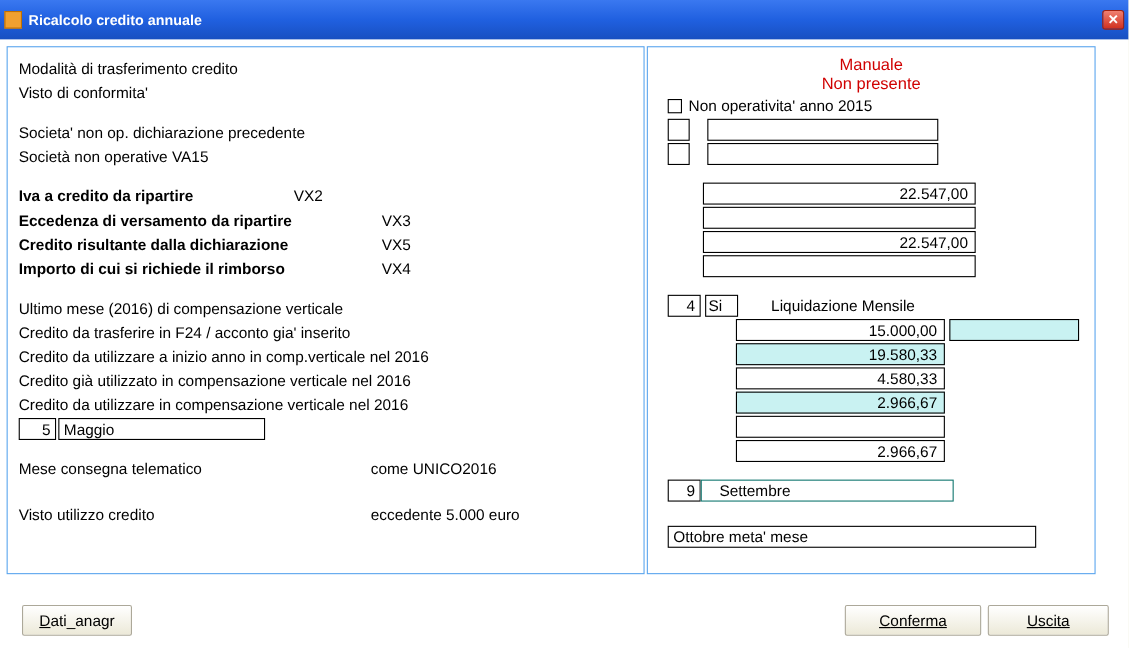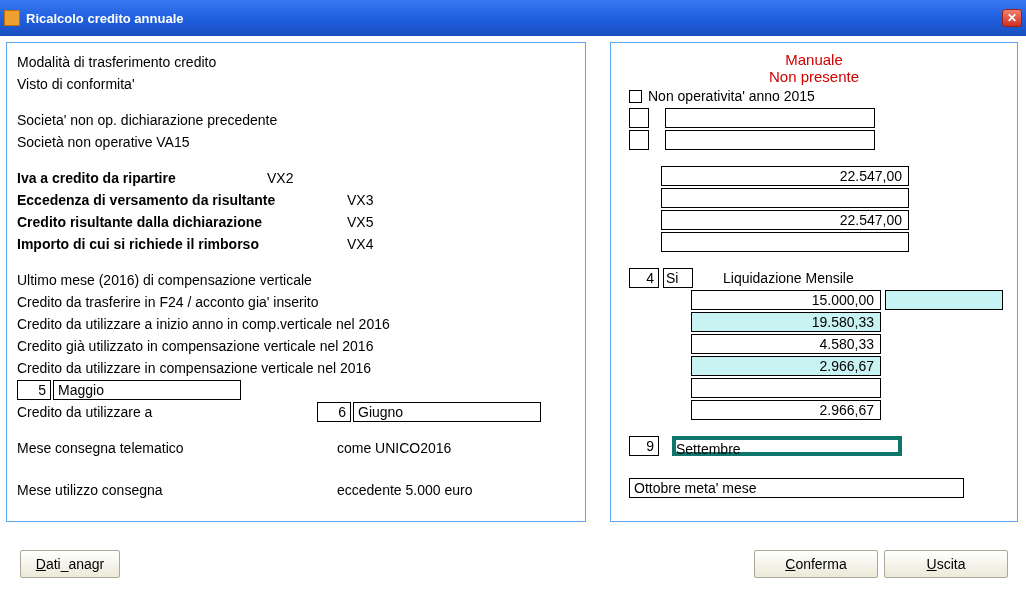--- a/index.html
+++ b/index.html
@@ -50,21 +50,21 @@
     cursor: pointer;
   }
   .content {
     padding: 6px;
     background: #fff;
     height: calc(100% - 24px);
     position: relative;
   }
   .panels {
     display: flex;
-    gap: 24px;
+    gap: 2px;
   }
   .panel {
     border: 1px solid #5aa5ee;
     padding: 8px 10px 10px 10px;
     background: #fff;
   }
   .panel-left {
     width: 580px;
     height: 480px;
   }
@@ -178,38 +178,39 @@
     height: 20px;
     border: 1px solid #000;
     padding-left: 4px;
     line-height: 18px;
     margin-left: 8px;
     background: #fff;
   }
   .month-right {
     width: 230px;
     height: 20px;
-    border: 4px solid #0f766e;
-    padding-left: 0;
-    line-height: 18px;
-    margin-left: 13px;
+    border: 1px solid #0f766e;
+    padding-left: 16px;
+    line-height: 18px;
+    margin-left: 0;
     background: #fff;
   }
   
   .bottom-buttons-left {
     position: absolute;
     left: 20px;
     top: 514px;
   }
   .bottom-buttons-right {
     position: absolute;
     right: 18px;
     top: 514px;
     display: flex;
     gap: 6px;
+    text-decoration: underline;
   }
   .btn {
     height: 28px;
     background: linear-gradient(to bottom, #ffffff, #ece9d8);
     border: 1px solid #aca899;
     padding: 1px 18px;
     font-size: 14px;
     display: flex;
     align-items: center;
     justify-content: center;
@@ -261,21 +262,21 @@
           </div>
         <div class="lrow">
             <span>Società non operative VA15</span>
           </div>
 
         <div class="lrow gap-top">
           <span class="lcol1">Iva a credito da ripartire</span>
           <span class="lcol2">VX2</span>
         </div>
         <div class="lrow">
-          <span class="lcol1" style="width:330px">Eccedenza di versamento da risultante</span>
+          <span class="lcol1" style="width:330px">Eccedenza di versamento da ripartire</span>
           <span class="lcol2">VX3</span>
         </div>
         <div class="lrow">
           <span class="lcol1" style="width:330px">Credito risultante dalla dichiarazione</span>
           <span class="lcol2">VX5</span>
         </div>
         <div class="lrow">
           <span class="lcol1" style="width:330px">Importo di cui si richiede il rimborso</span>
           <span class="lcol2">VX4</span>
         </div>
@@ -292,34 +293,29 @@
         <div class="lrow">
             <span>Credito già utilizzato in compensazione verticale nel 2016</span>
           </div>
         <div class="lrow">
             <span>Credito da utilizzare in compensazione verticale nel 2016</span>
           </div>
 
         <div class="lrow">
           <span class="small-num">5</span>
           <span class="month-box">Maggio</span>
-        </div>
-        <div class="lrow">
-          <span style="width:300px">Credito da utilizzare a</span>
-          <span class="small-num">6</span>
-          <span class="month-box">Giugno</span>
         </div>
 
         <div class="lrow gap-top">
           <span style="width:320px">Mese consegna telematico</span>
           <span>come UNICO2016</span>
         </div>
 
         <div class="lrow gap-top-lg">
-          <span style="width:320px">Mese utilizzo consegna</span>
+          <span style="width:320px">Visto utilizzo credito</span>
           <span>eccedente  5.000 euro</span>
         </div>
       </div>
 
       <div class="panel panel-right">
         <div class="red-text">Manuale</div>
         <div class="red-text">Non presente</div>
 
         <div class="rrow" style="margin-left:8px">
           <span class="chk"></span>
@@ -385,20 +381,20 @@
 
     <div class="bottom-buttons-left">
       <div class="btn" style="width:100px">
         <span><span class="ul">D</span><span>ati_anagr</span></span>
       </div>
     </div>
     <div class="bottom-buttons-right">
       <div class="btn" style="width:124px">
         <span><span class="ul">C</span><span>onferma</span></span>
       </div>
-      <div class="btn" style="width:124px">
+      <div class="btn" style="width:110px">
         <span><span class="ul">U</span><span>scita</span></span>
       </div>
     </div>
 
     <div class="bottom-close">✕</div>
   </div>
 </div>
 
 </body></html>

